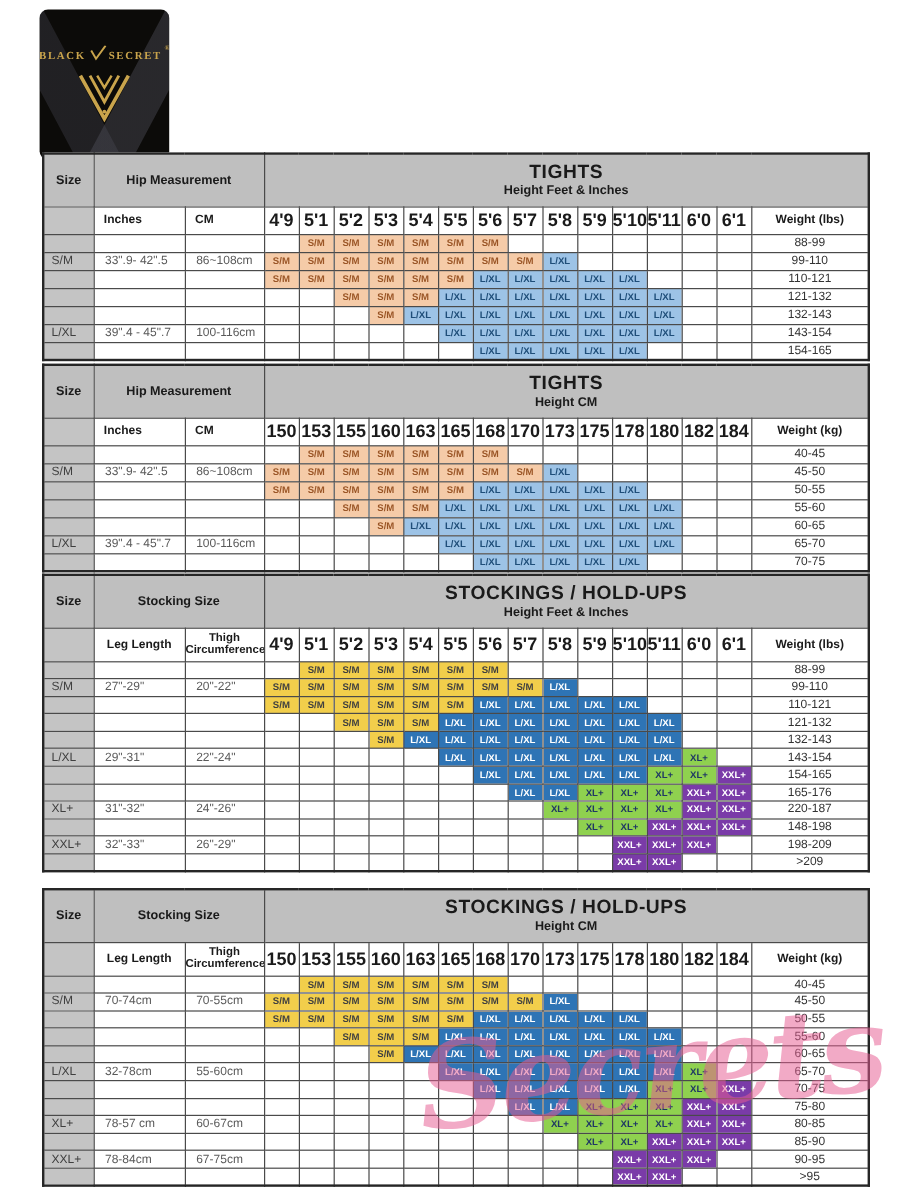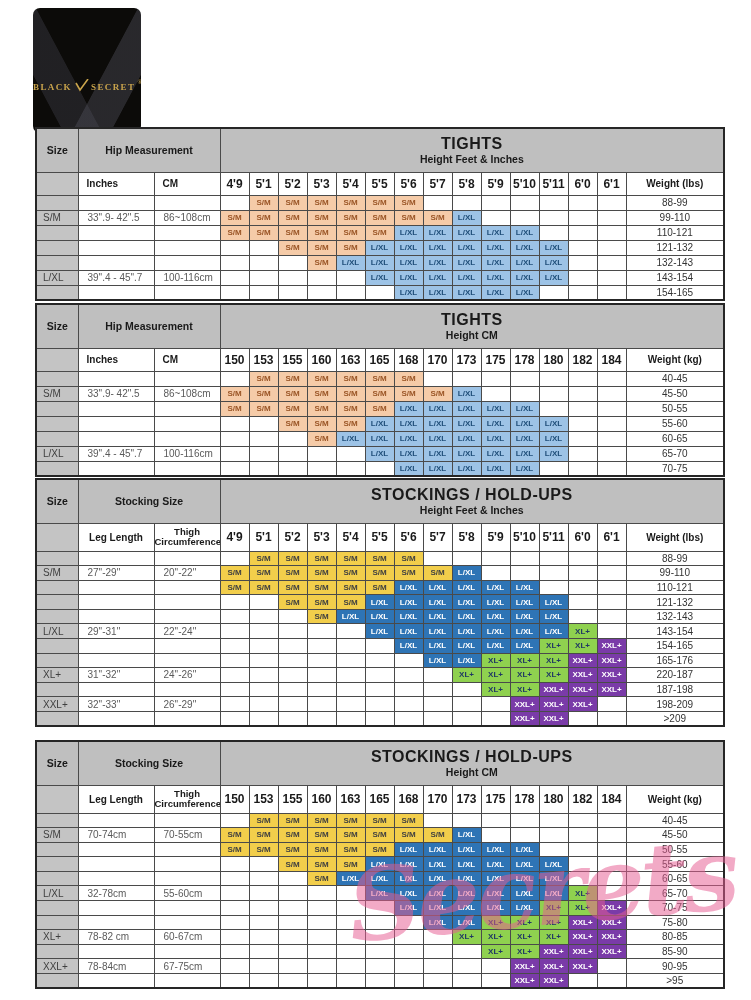--- a/index.html
+++ b/index.html
@@ -1,21 +1,21 @@
 <!DOCTYPE html>
 <html><head>
 <meta charset="utf-8">
 <style>
   html,body{margin:0;padding:0;background:#fff;}
   body{width:751px;height:1000px;position:relative;font-family:"Liberation Sans",sans-serif;overflow:hidden;}
   .sheet{position:absolute;inset:0;background:#fff;}
 
   
   .logo{position:absolute;left:33px;top:8px;width:108px;height:125px;background:#0c0b09;border-radius:7px;
-        display:flex;flex-direction:row;align-items:center;justify-content:flex-start;overflow:hidden;}
+        display:flex;flex-direction:column;align-items:center;justify-content:flex-start;overflow:hidden;}
   .logo .stripes{position:absolute;inset:0;
      background:linear-gradient(118deg,transparent 60%,rgba(84,84,96,.40) 60.5%,rgba(84,84,96,.40) 82%,transparent 82.5%),
                 linear-gradient(242deg,transparent 60%,rgba(70,70,82,.36) 60.5%,rgba(70,70,82,.36) 82%,transparent 82.5%);}
   .brand-row{position:relative;display:flex;align-items:flex-end;gap:2px;color:#c9a44c;
      font-family:"Liberation Serif",serif;font-weight:bold;font-size:9px;letter-spacing:1.4px;margin-top:30px;}
   .brand-row .reg{font-size:6px;align-self:flex-start;letter-spacing:0;}
   .check svg{display:block;}
   .emblem{position:relative;margin-top:9px;}
 
   
@@ -24,21 +24,21 @@
   table.size-table{border-collapse:collapse;table-layout:fixed;width:688px;border:2px solid #262626;background:#fff;}
   .size-table th,.size-table td{border:1px solid #4a4a4a;padding:0;text-align:center;vertical-align:middle;
       overflow:hidden;white-space:nowrap;color:#1a1a1a;}
   tr.band{height:44px;} tr.band th{background:#bfbfbf;}
   .corner,.group{font-size:10.5px;font-weight:bold;}
   .title-cell .t{font-size:16px;font-weight:bold;line-height:1.15;letter-spacing:.5px;}
   .title-cell .st{font-size:10.5px;font-weight:bold;line-height:1.1;}
   tr.colhdr{height:23px;margin-top:20px;} .stockings tr.colhdr{height:28px;}
   tr.colhdr th{background:#fff;font-weight:bold;font-size:10px;}
   tr.colhdr th.size-blank{background:#c4c4c4;}
-  tr.colhdr th.h{font-size:12px;}
+  tr.colhdr th.h{font-size:15px;}
   .tights tr.colhdr th.m2,.tights tr.colhdr th.m3{text-align:left;padding-left:8px;}
   tr.colhdr th.wrap{white-space:normal;font-size:9.5px;line-height:1.1;}
   .tights tbody tr{height:15px;} .stockings tbody tr{height:14.58px;}
   td.size-col{background:#c4c4c4;font-size:10px;color:#3f3f3f;text-align:left;padding-left:6px;}
   td.m2,td.m3{font-size:10px;color:#5a5a5a;text-align:left;padding-left:9px;background:#fff;}
   td.weight{font-size:10px;color:#333;background:#fff;}
   td.blank{background:#fff;}
   td.cell{font-size:8px;font-weight:bold;}
   .tights td.cell-sm{background:#f5cba8;color:#9a5526;}
   .tights td.cell-lxl{background:#9dc3e6;color:#1f4e79;}
@@ -718,21 +718,21 @@
             <td class="blank"></td>
             <td class="blank"></td>
             <td class="blank"></td>
             <td class="blank"></td>
             <td class="blank"></td>
             <td class="cell cell-xl">XL+</td>
             <td class="cell cell-xl">XL+</td>
             <td class="cell cell-xxl">XXL+</td>
             <td class="cell cell-xxl">XXL+</td>
             <td class="cell cell-xxl">XXL+</td>
-            <td class="weight">187-198</td>
+            <td class="weight">148-198</td>
           </tr>
           <tr>
             <td class="size-col">XXL+</td>
             <td class="m2">32"-33"</td>
             <td class="m3">26"-29"</td>
             <td class="blank"></td>
             <td class="blank"></td>
             <td class="blank"></td>
             <td class="blank"></td>
             <td class="blank"></td>
@@ -978,21 +978,21 @@
             <td class="cell cell-lxl">L/XL</td>
             <td class="cell cell-xl">XL+</td>
             <td class="cell cell-xl">XL+</td>
             <td class="cell cell-xl">XL+</td>
             <td class="cell cell-xxl">XXL+</td>
             <td class="cell cell-xxl">XXL+</td>
             <td class="weight">75-80</td>
           </tr>
           <tr>
             <td class="size-col">XL+</td>
-            <td class="m2">78-82 cm</td>
+            <td class="m2">78-57 cm</td>
             <td class="m3">60-67cm</td>
             <td class="blank"></td>
             <td class="blank"></td>
             <td class="blank"></td>
             <td class="blank"></td>
             <td class="blank"></td>
             <td class="blank"></td>
             <td class="blank"></td>
             <td class="blank"></td>
             <td class="cell cell-xl">XL+</td>

